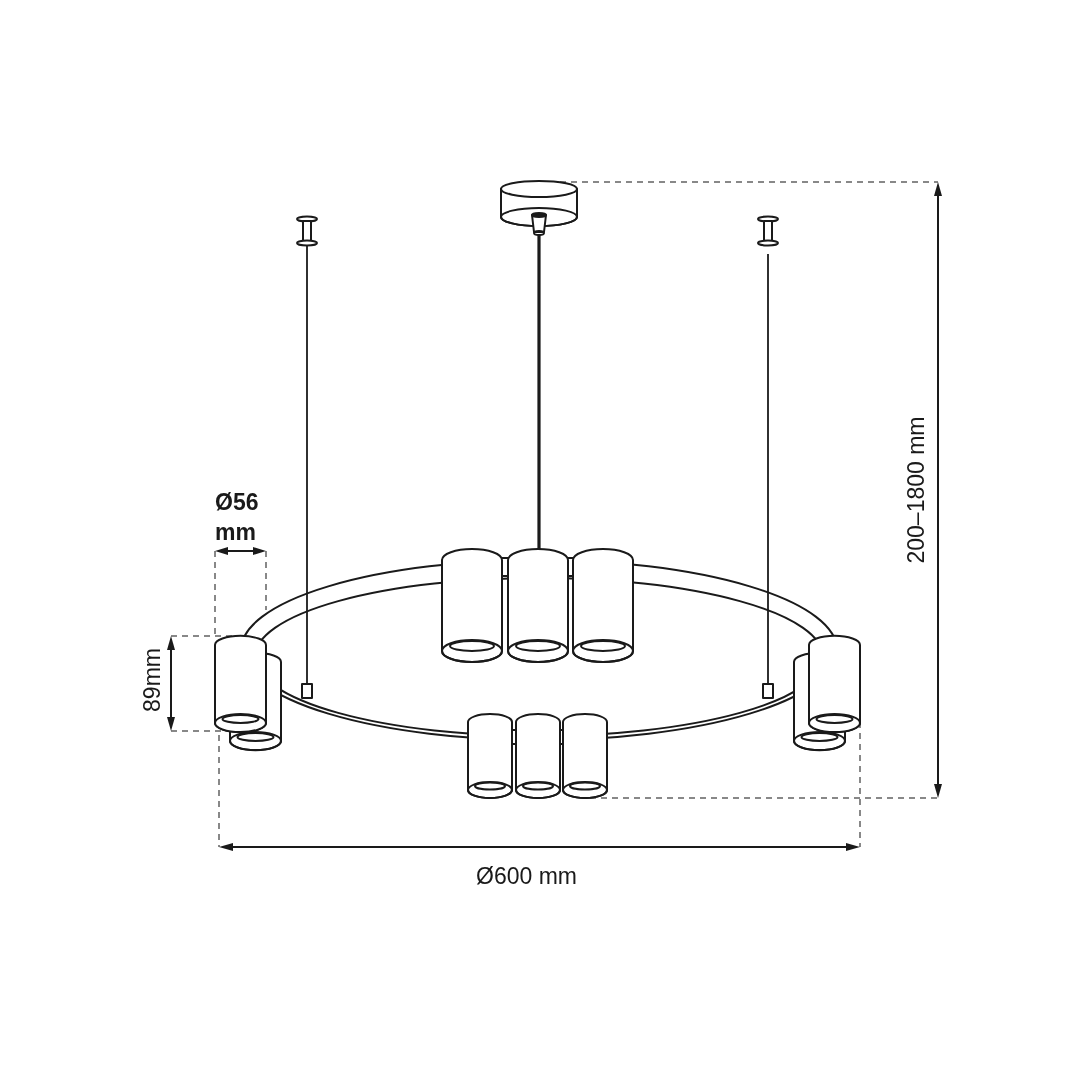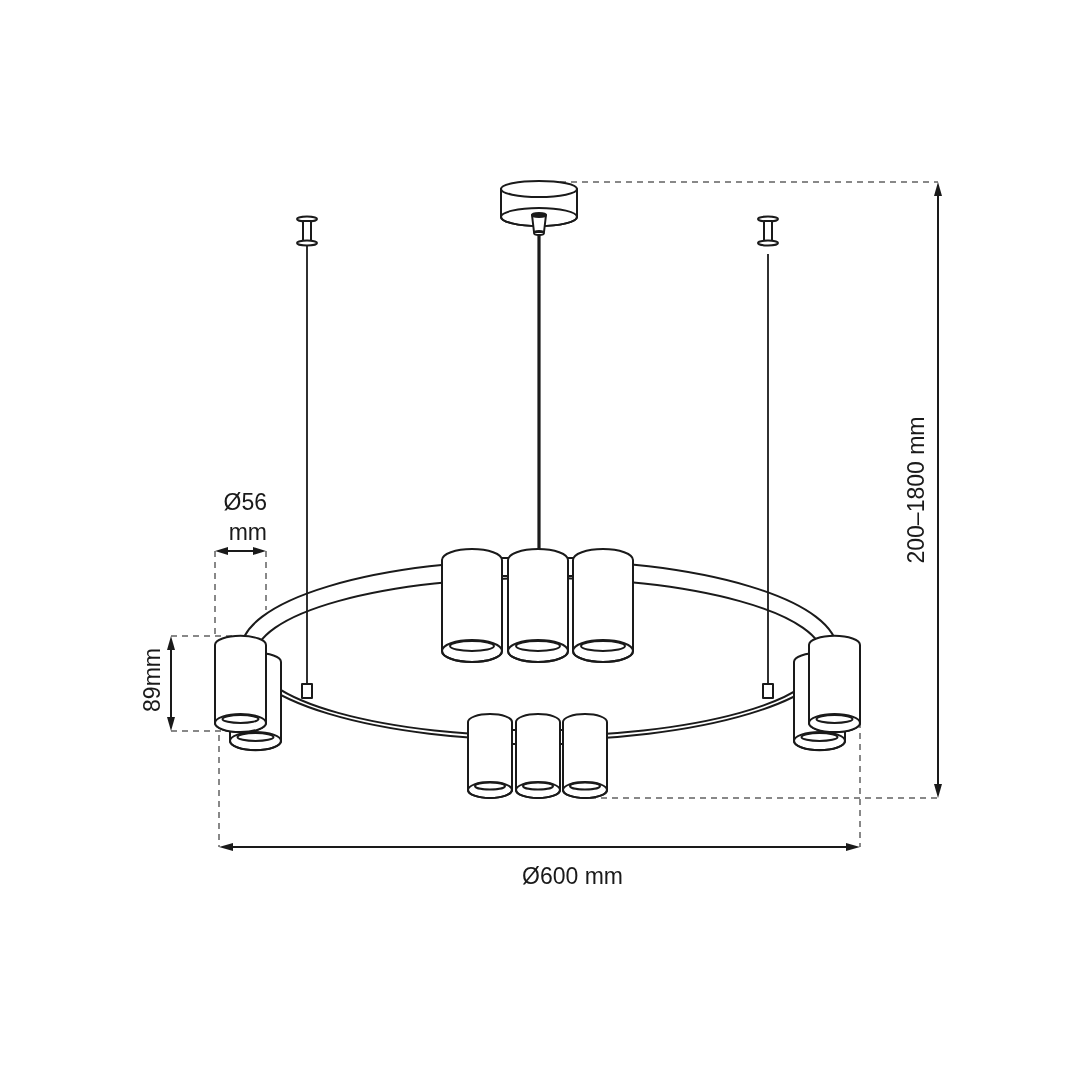--- a/index.html
+++ b/index.html
@@ -13,22 +13,22 @@
     .dim { stroke: #1a1a1a; stroke-width: 2; fill: none; }
     .arrow { fill: #1a1a1a; stroke: none; }
     .lbl {
       position: absolute;
       font-family: "Liberation Sans", sans-serif;
       font-size: 23px;
       color: #1a1a1a;
       white-space: nowrap;
       line-height: 1;
     }
-    .lbl-diam { left: 476px; top: 865px; margin-left: 46px; }
-    .lbl-d56 { left: 215px; top: 487px; text-align: right; width: 52px; }
+    .lbl-diam { left: 476px; top: 865px; }
+    .lbl-d56 { left: 215px; top: 487px; text-align: left; width: 52px; font-weight: bold; }
     .lbl-d56 span { display: block; line-height: 30px; }
     .lbl-h89 { left: 152px; top: 680px; transform: translate(-50%, -50%) rotate(-90deg); }
     .lbl-h { left: 916px; top: 490px; transform: translate(-50%, -50%) rotate(-90deg); }
   </style>
 </head>
 <body>
 
 <div id="canvas">
 <svg width="1080" height="1080" viewBox="0 0 1080 1080" xmlns="http://www.w3.org/2000/svg">
 

